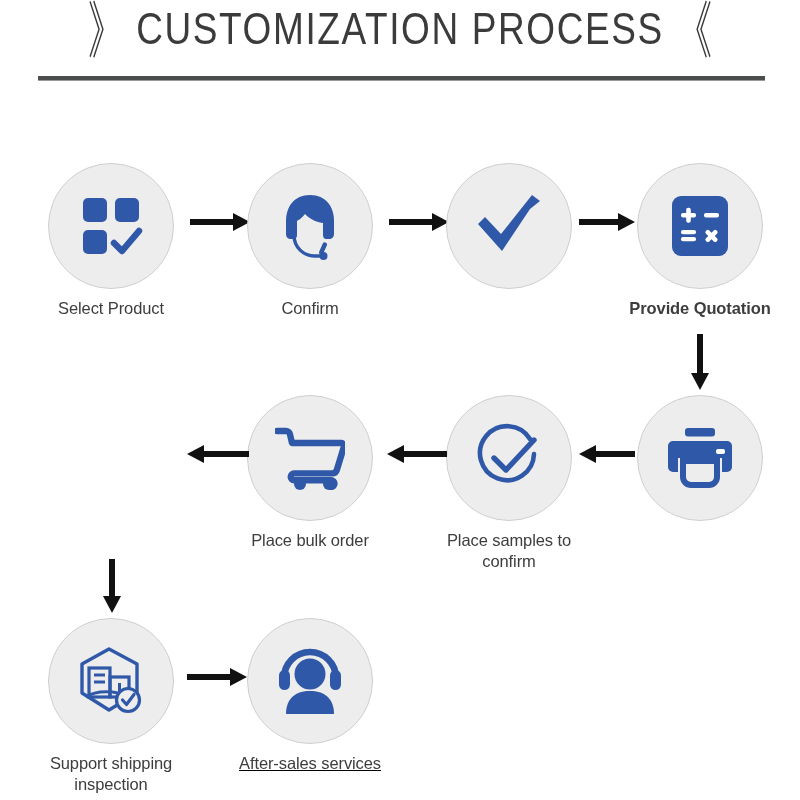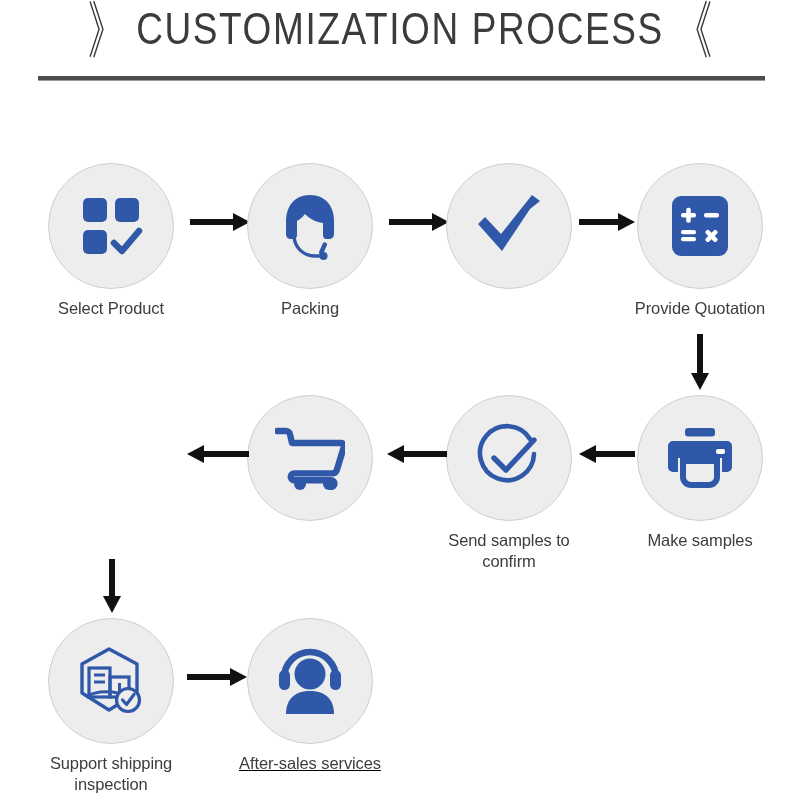--- a/index.html
+++ b/index.html
@@ -140,21 +140,21 @@
   <div class="node" style="left:225px; top:163px;">
     <div class="bubble">
 
       <svg width="72" height="72" viewBox="0 0 72 72">
         <path d="M36 5 C20 5 12 17 12 31 L12 44 C12 47 14 49 17 49 L20 49 C22 49 23 47 23 45 L23 31 C23 31 27 29 31 24 C35 29 45 33 49 33 L49 45 C49 47 50 49 52 49 L55 49 C58 49 60 47 60 44 L60 31 C60 17 52 5 36 5 Z" fill="#3058a8"></path>
         <path d="M20 45 C20 58 30 66 41 66 L48 66" fill="none" stroke="#3058a8" stroke-width="3.4"></path>
         <circle cx="49.5" cy="66" r="4" fill="#3058a8"></circle>
         <rect x="47" y="52" width="4.5" height="13" rx="2" fill="#3058a8" transform="rotate(24 49 58)"></rect>
       </svg>
     </div>
-    <div class="node-label">Packing</div>
+    <div class="node-label">Confirm</div>
   </div>
 
   <div class="arrow-h" style="left:388px; top:211px;">
     <svg width="62" height="22" viewBox="0 0 62 22">
       <line x1="1" y1="11" x2="46" y2="11" stroke="#111111" stroke-width="6"></line>
       <path d="M44 2 L61 11 L44 20 Z" fill="#111111"></path>
     </svg>
   </div>
 
   <div class="node" style="left:424px; top:163px;">
@@ -166,21 +166,21 @@
     </div>
   </div>
 
   <div class="arrow-h" style="left:578px; top:211px;">
     <svg width="58" height="22" viewBox="0 0 58 22">
       <line x1="1" y1="11" x2="42" y2="11" stroke="#111111" stroke-width="6"></line>
       <path d="M40 2 L57 11 L40 20 Z" fill="#111111"></path>
     </svg>
   </div>
 
-  <div class="node" style="left:615px; top:163px;">
+  <div class="node" style="left:615px; top:163px;font-weight:bold;">
     <div class="bubble">
 
       <svg width="64" height="64" viewBox="0 0 64 64">
         <rect x="4" y="2" width="56" height="60" rx="9" fill="#3058a8"></rect>
         <rect x="13" y="19" width="15" height="4.6" rx="2" fill="#ffffff"></rect>
         <rect x="18.2" y="13.8" width="4.6" height="15" rx="2" fill="#ffffff"></rect>
         <rect x="36" y="19" width="15" height="4.6" rx="2" fill="#ffffff"></rect>
         <rect x="13" y="36" width="15" height="4.3" rx="2" fill="#ffffff"></rect>
         <rect x="13" y="43" width="15" height="4.3" rx="2" fill="#ffffff"></rect>
         <rect x="36" y="39.6" width="15" height="4.6" rx="2" fill="#ffffff" transform="rotate(45 43.5 41.9)"></rect>
@@ -200,57 +200,57 @@
   <div class="node" style="left:615px; top:395px;">
     <div class="bubble">
 
       <svg width="68" height="62" viewBox="0 0 68 62">
         <rect x="19" y="1" width="30" height="8.5" rx="3" fill="#3058a8"></rect>
         <path d="M7 14 h54 a5 5 0 0 1 5 5 v21 a5 5 0 0 1 -5 5 h-5 v-14 h-44 v14 h-5 a5 5 0 0 1 -5 -5 v-21 a5 5 0 0 1 5 -5 z" fill="#3058a8"></path>
         <rect x="50" y="22" width="9" height="5" rx="2" fill="#ffffff"></rect>
         <path d="M17 34 h34 v16 a8 8 0 0 1 -8 8 h-18 a8 8 0 0 1 -8 -8 z" fill="none" stroke="#3058a8" stroke-width="6"></path>
       </svg>
     </div>
-    <div class="node-label">Make samples</div>
   </div>
 
   <div class="arrow-h" style="left:578px; top:443px;">
     <svg width="58" height="22" viewBox="0 0 58 22">
       <line x1="16" y1="11" x2="57" y2="11" stroke="#111111" stroke-width="6"></line>
       <path d="M18 2 L1 11 L18 20 Z" fill="#111111"></path>
     </svg>
   </div>
 
   <div class="node" style="left:424px; top:395px;">
     <div class="bubble">
 
       <svg width="70" height="70" viewBox="0 0 70 70">
         <path d="M56 16 A27 27 0 1 0 60 31" fill="none" stroke="#3058a8" stroke-width="4.6" stroke-linecap="round"></path>
         <path d="M20 35 L32 47 L60 17" fill="none" stroke="#3058a8" stroke-width="5.4" stroke-linecap="round" stroke-linejoin="round"></path>
       </svg>
     </div>
-    <div class="node-label">Send samples to confirm</div>
+    <div class="node-label">Place samples to confirm</div>
   </div>
 
   <div class="arrow-h" style="left:386px; top:443px;">
     <svg width="62" height="22" viewBox="0 0 62 22">
       <line x1="18" y1="11" x2="61" y2="11" stroke="#111111" stroke-width="6"></line>
       <path d="M18 2 L1 11 L18 20 Z" fill="#111111"></path>
     </svg>
   </div>
 
   <div class="node" style="left:225px; top:395px;">
     <div class="bubble">
 
       <svg width="70" height="64" viewBox="0 0 70 64">
         <path d="M2 5 h9 a4 4 0 0 1 4 3.4 L17 17 h49 a3 3 0 0 1 2.9 3.8 l-7 23 a5 5 0 0 1 -4.8 3.6 h-38 a3.4 3.4 0 0 0 0 6.8 h37 a3.4 3.4 0 0 1 0 6.8" fill="none" stroke="#3058a8" stroke-width="6.4" stroke-linecap="round" stroke-linejoin="round"></path>
         <circle cx="25" cy="58" r="6" fill="#3058a8"></circle>
         <circle cx="54" cy="58" r="6" fill="#3058a8"></circle>
       </svg>
     </div>
+    <div class="node-label">Place bulk order</div>
   </div>
 
   <div class="arrow-h" style="left:186px; top:443px;">
     <svg width="64" height="22" viewBox="0 0 64 22">
       <line x1="18" y1="11" x2="63" y2="11" stroke="#111111" stroke-width="6"></line>
       <path d="M18 2 L1 11 L18 20 Z" fill="#111111"></path>
     </svg>
   </div>
 
 

